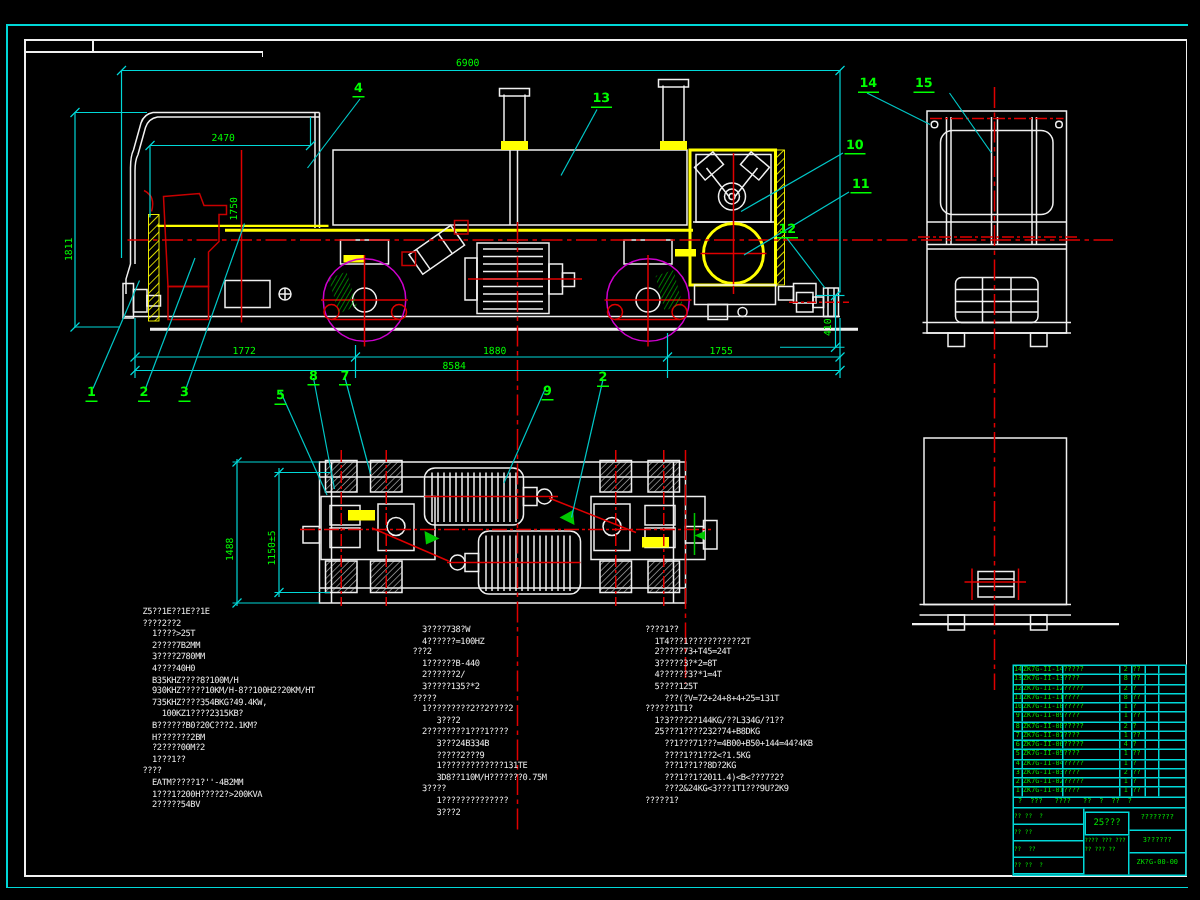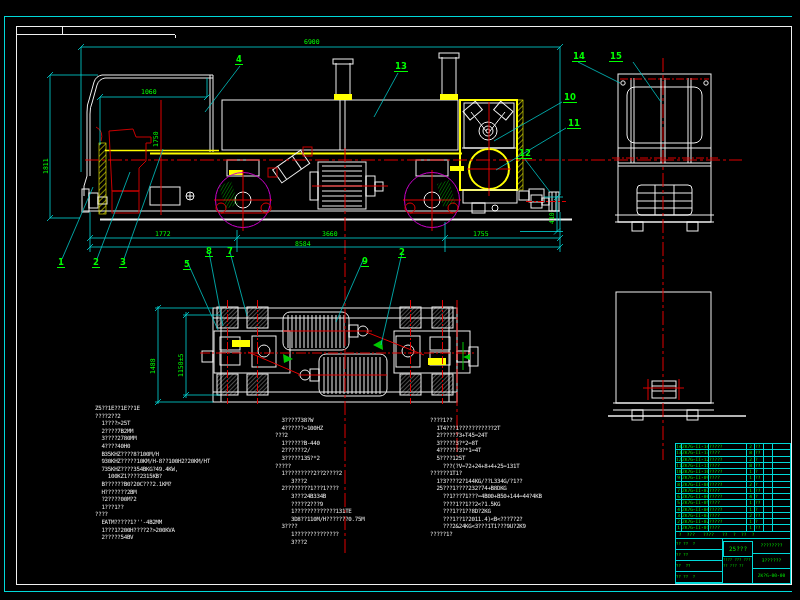--- a/index.html
+++ b/index.html
@@ -330,25 +330,25 @@
     <line x1="398" y1="73" x2="374" y2="117"></line>
     <line x1="562" y1="102" x2="494" y2="141"></line>
     <line x1="566" y1="128" x2="496" y2="170"></line>
     <line x1="524" y1="158" x2="550" y2="192"></line>
     <line x1="578" y1="62" x2="620" y2="83"></line>
     <line x1="633" y1="62" x2="661" y2="102"></line>
   </g>
 </svg>
 
 <span class="dim" style="left:304px;top:38px">6900</span>
-<span class="dim" style="left:141px;top:88px">1060</span>
+<span class="dim" style="left:141px;top:88px">2470</span>
 <span class="vdim" style="left:152px;top:147px">1750</span>
 <span class="vdim" style="left:42px;top:174px">1811</span>
 <span class="dim" style="left:155px;top:230px">1772</span>
-<span class="dim" style="left:322px;top:230px">3660</span>
+<span class="dim" style="left:322px;top:230px">1880</span>
 <span class="dim" style="left:473px;top:230px">1755</span>
 <span class="dim" style="left:295px;top:240px">8584</span>
 <span class="vdim" style="left:548px;top:224px">410</span>
 <span class="vdim" style="left:149px;top:374px">1488</span>
 <span class="vdim" style="left:177px;top:377px">1150±5</span>
 
 <span class="callout" style="left:57px;top:258px">1</span>
 <span class="callout" style="left:92px;top:258px">2</span>
 <span class="callout" style="left:119px;top:258px">3</span>
 <span class="callout" style="left:235px;top:55px">4</span>

